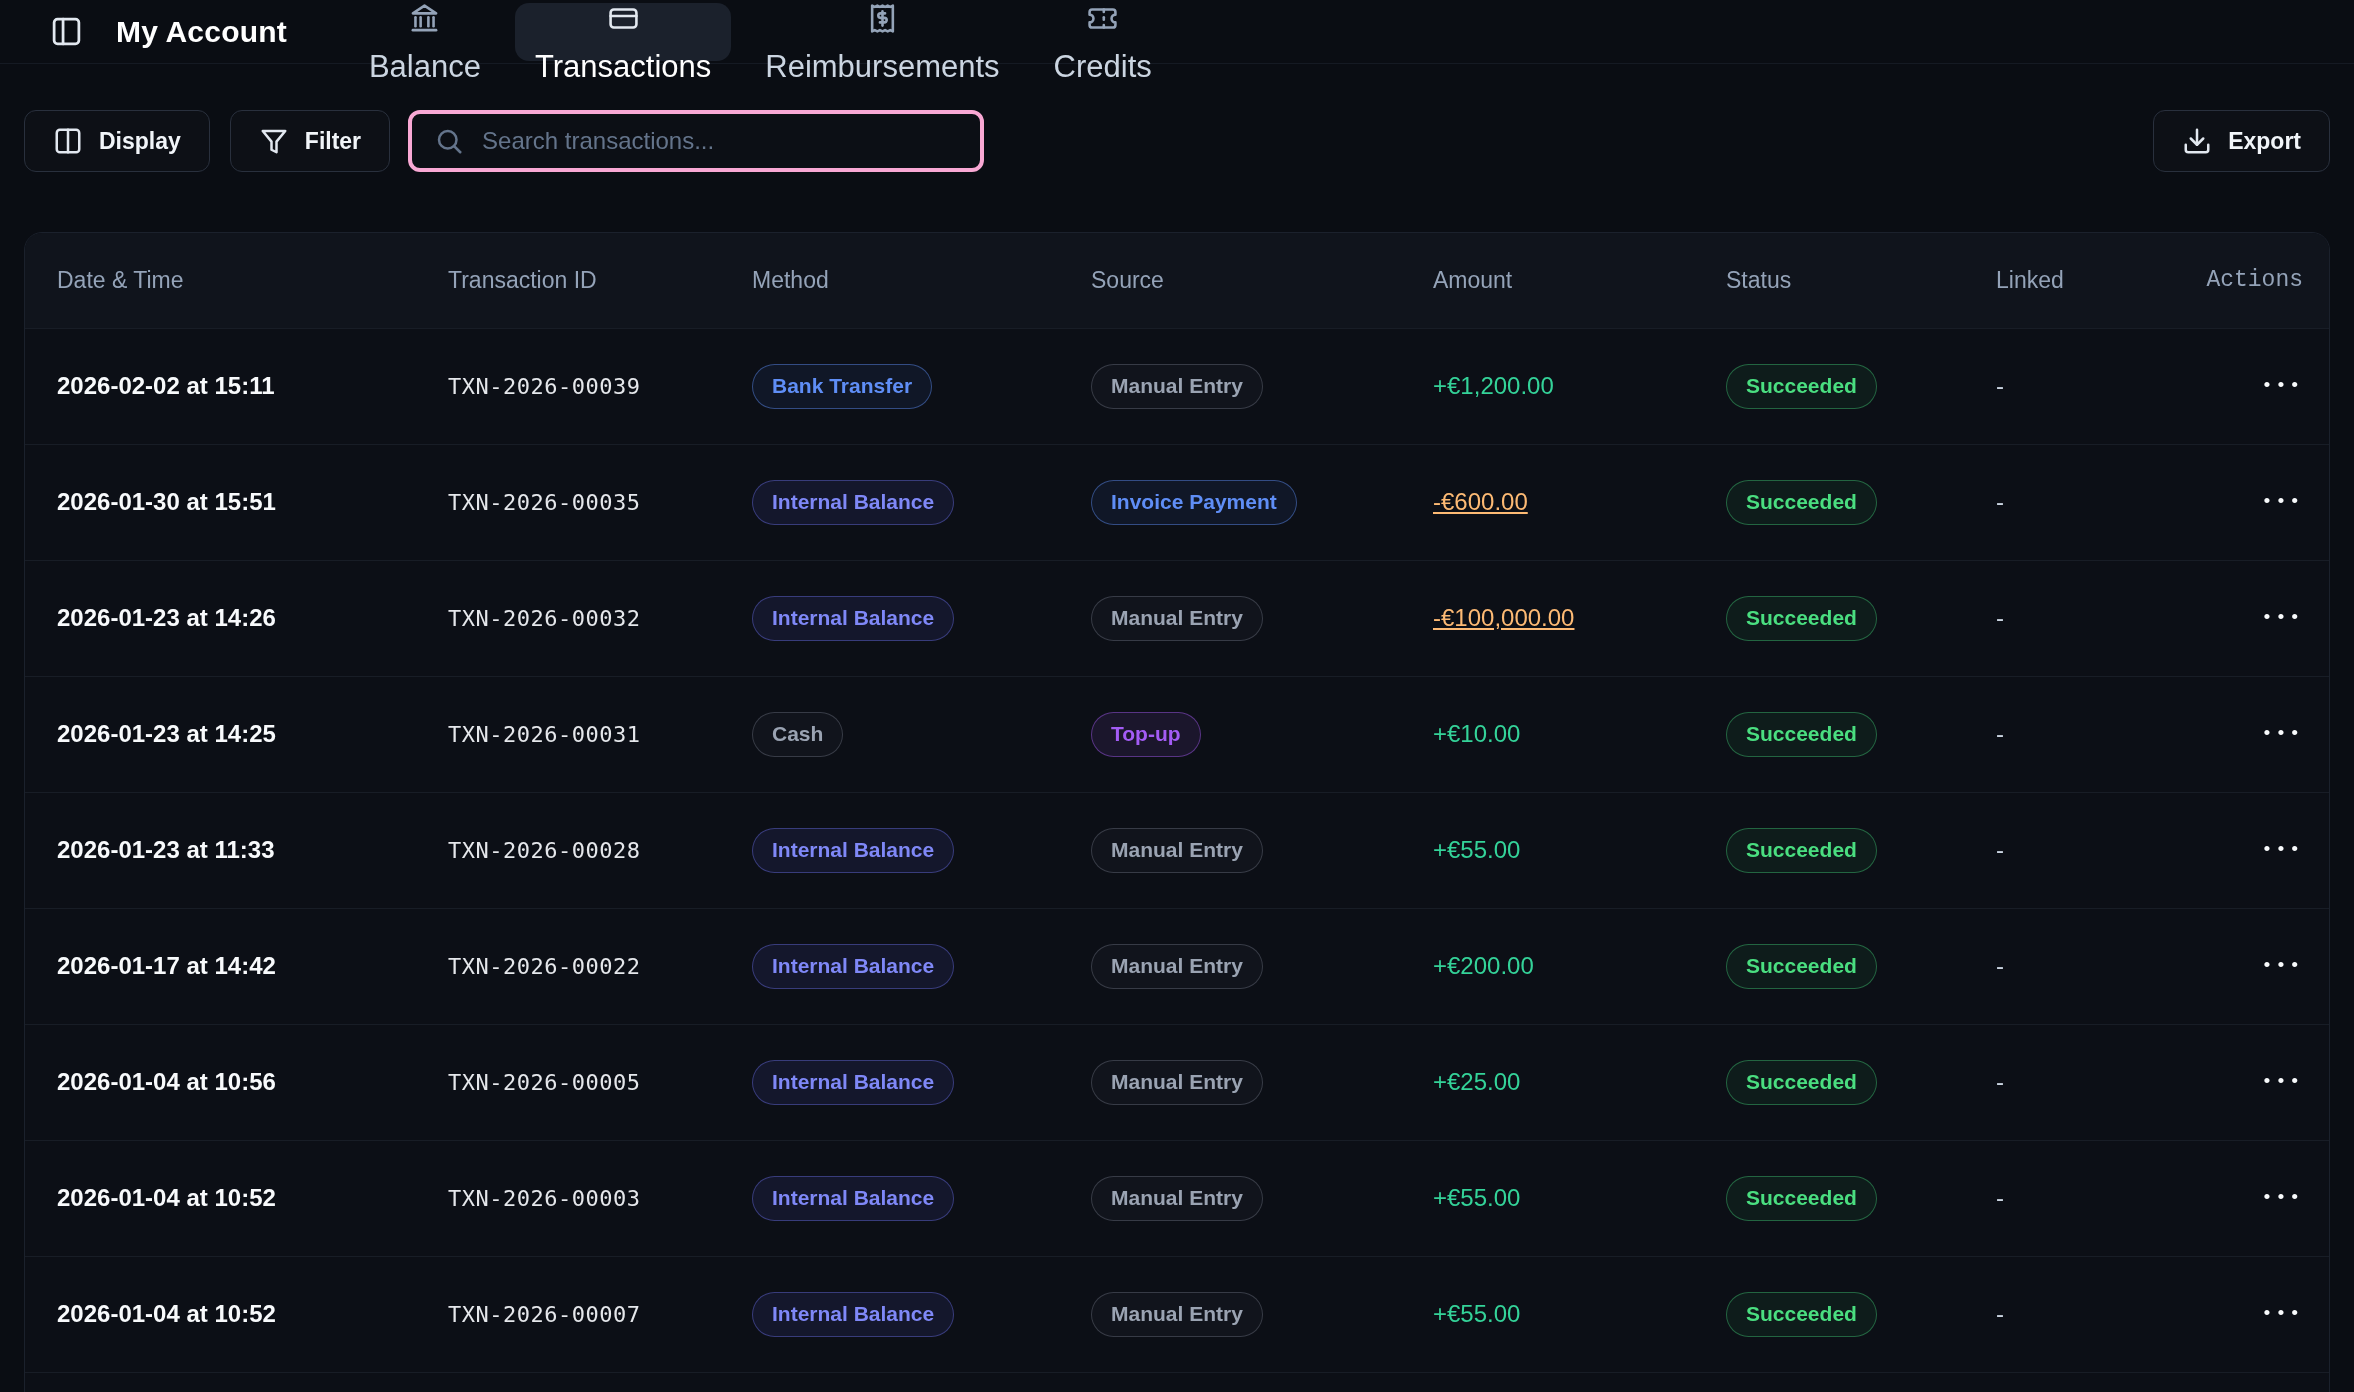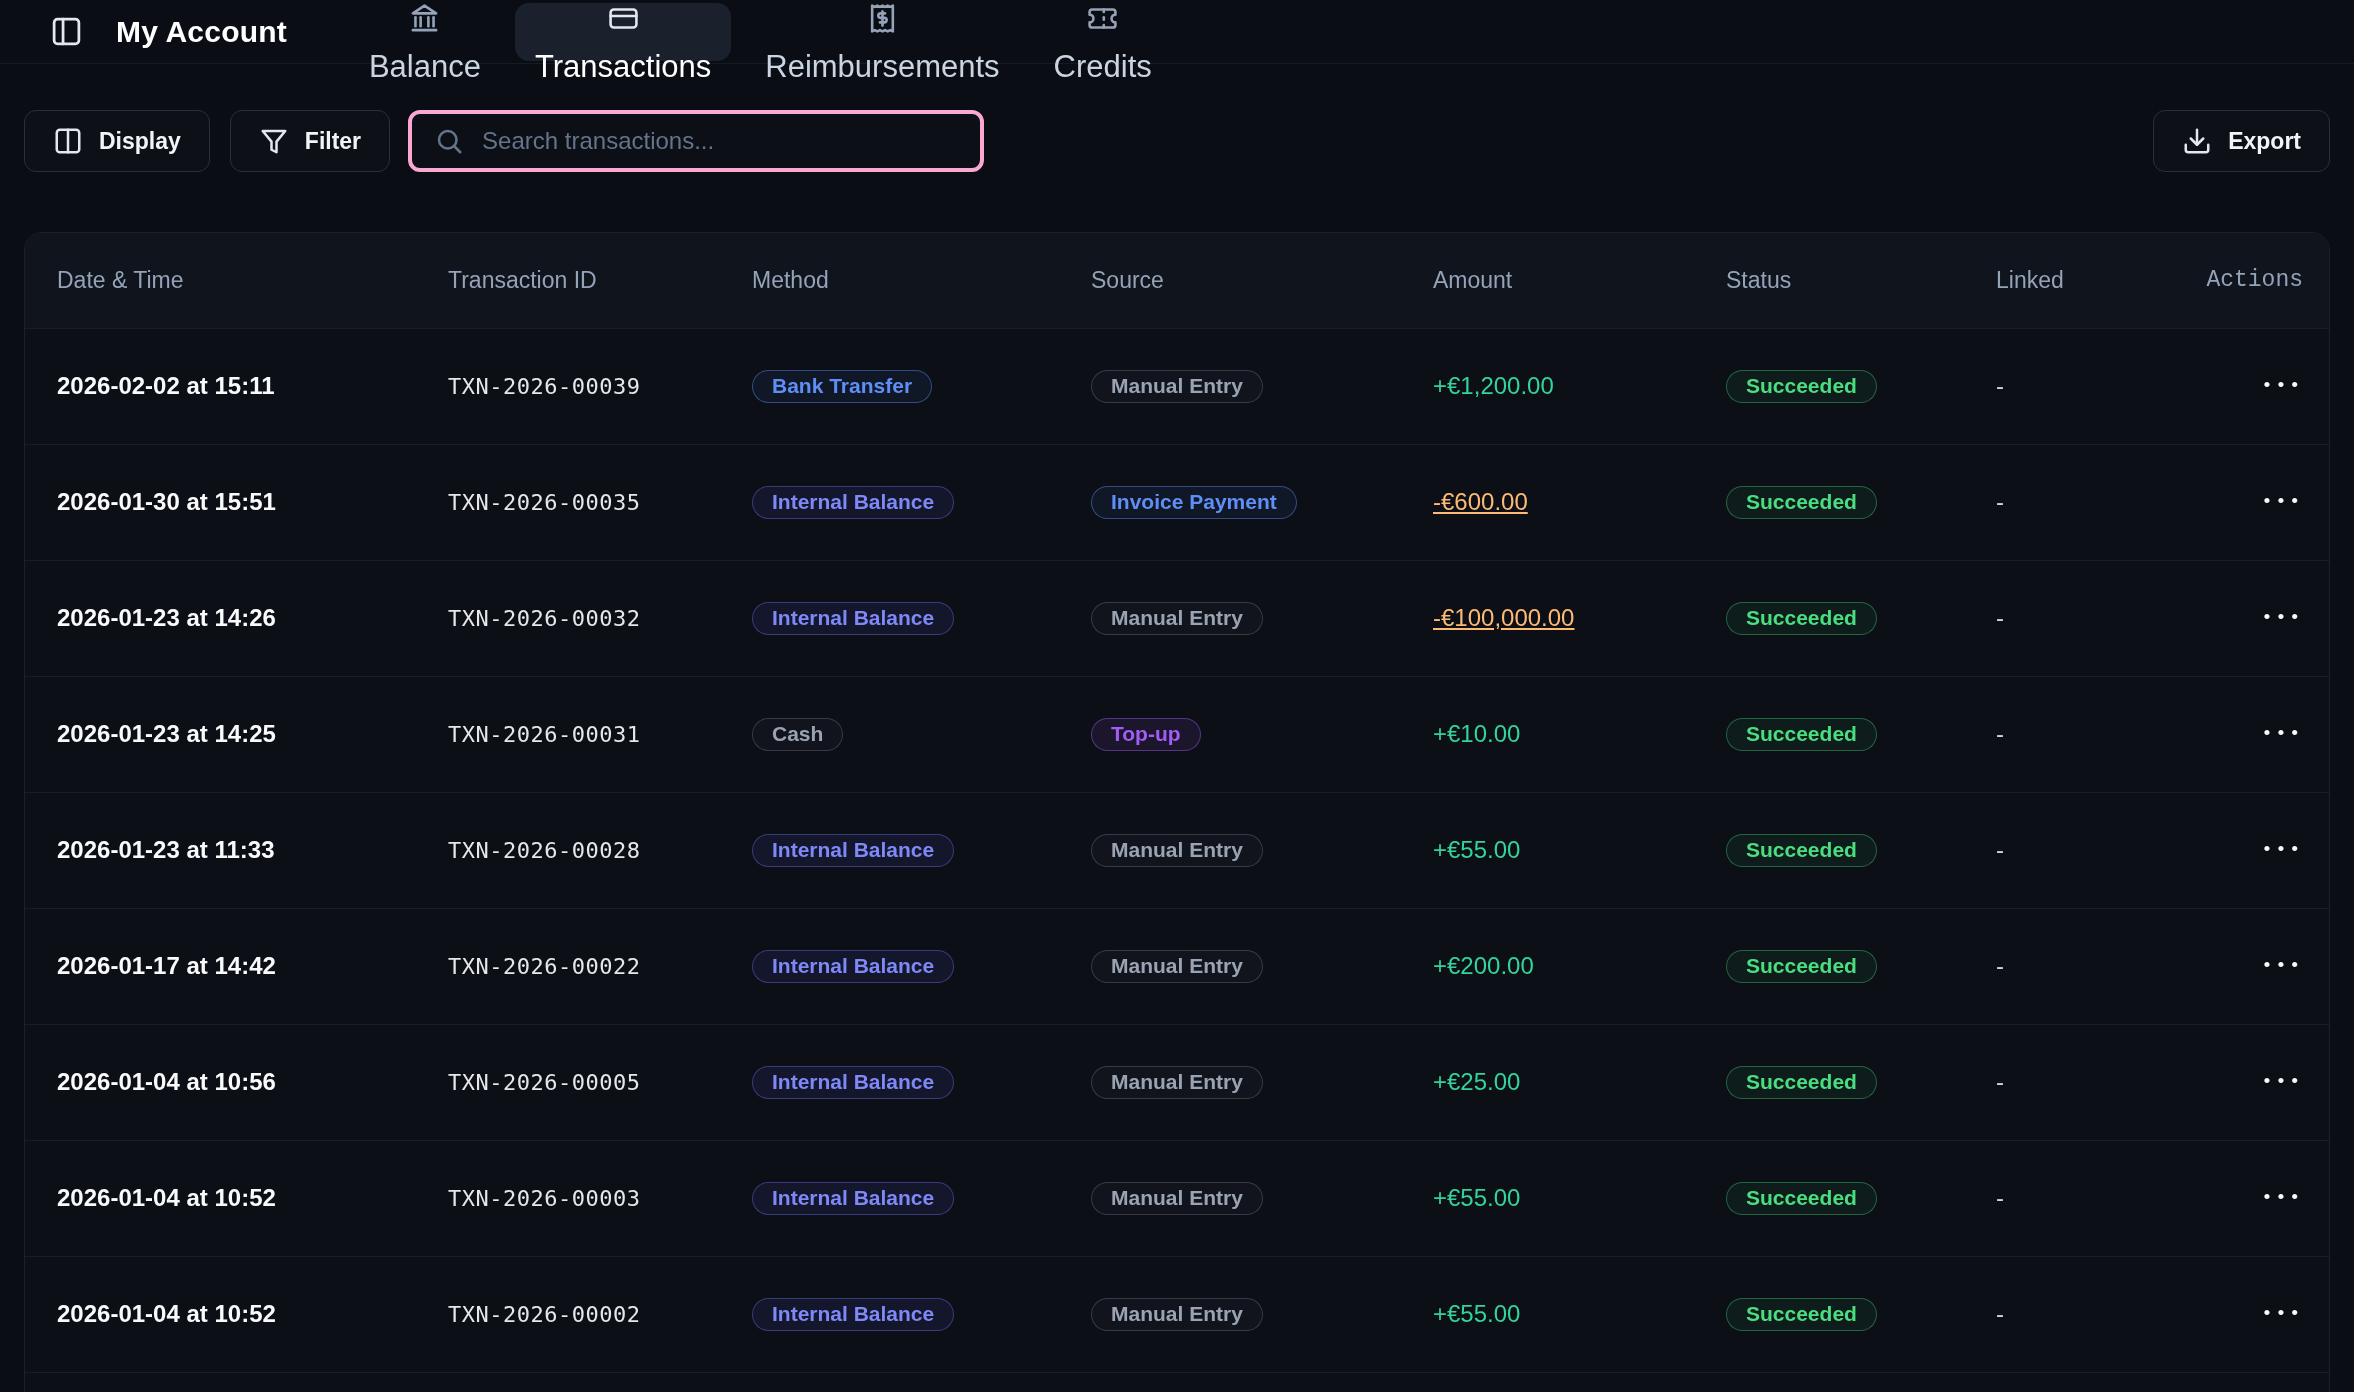--- a/index.html
+++ b/index.html
@@ -87,21 +87,21 @@
   tbody tr { height:116px; border-top:1px solid #181d26; }
   td { vertical-align:middle; white-space:nowrap; }
 
   .dt { font-size:24px; font-weight:700; color:#f8fafc; }
   .txn {
     font-family:"DejaVu Sans Mono","Liberation Mono",monospace;
     font-size:22px; color:#e5e7eb; letter-spacing:.5px;text-align:right;
   }
   .badge {
     display:inline-flex; align-items:center;
-    height:33px; padding:0 19px; border-radius:23px;
+    height:45px; padding:0 19px; border-radius:23px;
     font-size:21px; font-weight:600; border:1px solid transparent;
   }
   .badge[data-variant="blue"]   { color:#5f8ef6; border-color:rgba(95,142,246,.45); background:rgba(59,130,246,.08); }
   .badge[data-variant="indigo"] { color:#7f88f7; border-color:rgba(109,114,243,.40); background:rgba(99,102,241,.10); }
   .badge[data-variant="purple"] { color:#a35cf5; border-color:rgba(163,92,245,.45); background:rgba(168,85,247,.10); }
   .badge[data-variant="gray"]   { color:#9aa3b2; border-color:rgba(154,163,178,.28); background:rgba(148,163,184,.04); }
   .badge[data-variant="green"]  { color:#4ade80; border-color:rgba(74,222,128,.38); background:rgba(34,197,94,.08); }
   .amount { font-size:24px; font-weight:500; }
   .amount[data-direction="positive"] { color:#34d399; }
   .amount[data-direction="negative"] { color:#fdba74;text-decoration:underline; }
@@ -330,21 +330,21 @@
         <td><span class="badge" data-variant="indigo">Internal Balance</span></td>
         <td><span class="badge" data-variant="gray">Manual Entry</span></td>
         <td><span class="amount" data-direction="positive">+€55.00</span></td>
         <td><span class="badge" data-variant="green">Succeeded</span></td>
         <td><span class="linked">-</span></td>
         <td><button class="actions-btn">•••</button></td>
       </tr>
 
       <tr class="row">
         <td><span class="dt">2026-01-04 at 10:52</span></td>
-        <td><span class="txn">TXN-2026-00002</span></td>
+        <td><span class="txn">TXN-2026-00007</span></td>
         <td><span class="badge" data-variant="indigo">Internal Balance</span></td>
         <td><span class="badge" data-variant="gray">Manual Entry</span></td>
         <td><span class="amount" data-direction="positive">+€55.00</span></td>
         <td><span class="badge" data-variant="green">Succeeded</span></td>
         <td><span class="linked">-</span></td>
         <td><button class="actions-btn">•••</button></td>
       </tr>
 
       <tr class="row partial">
         <td colspan="8"></td>

